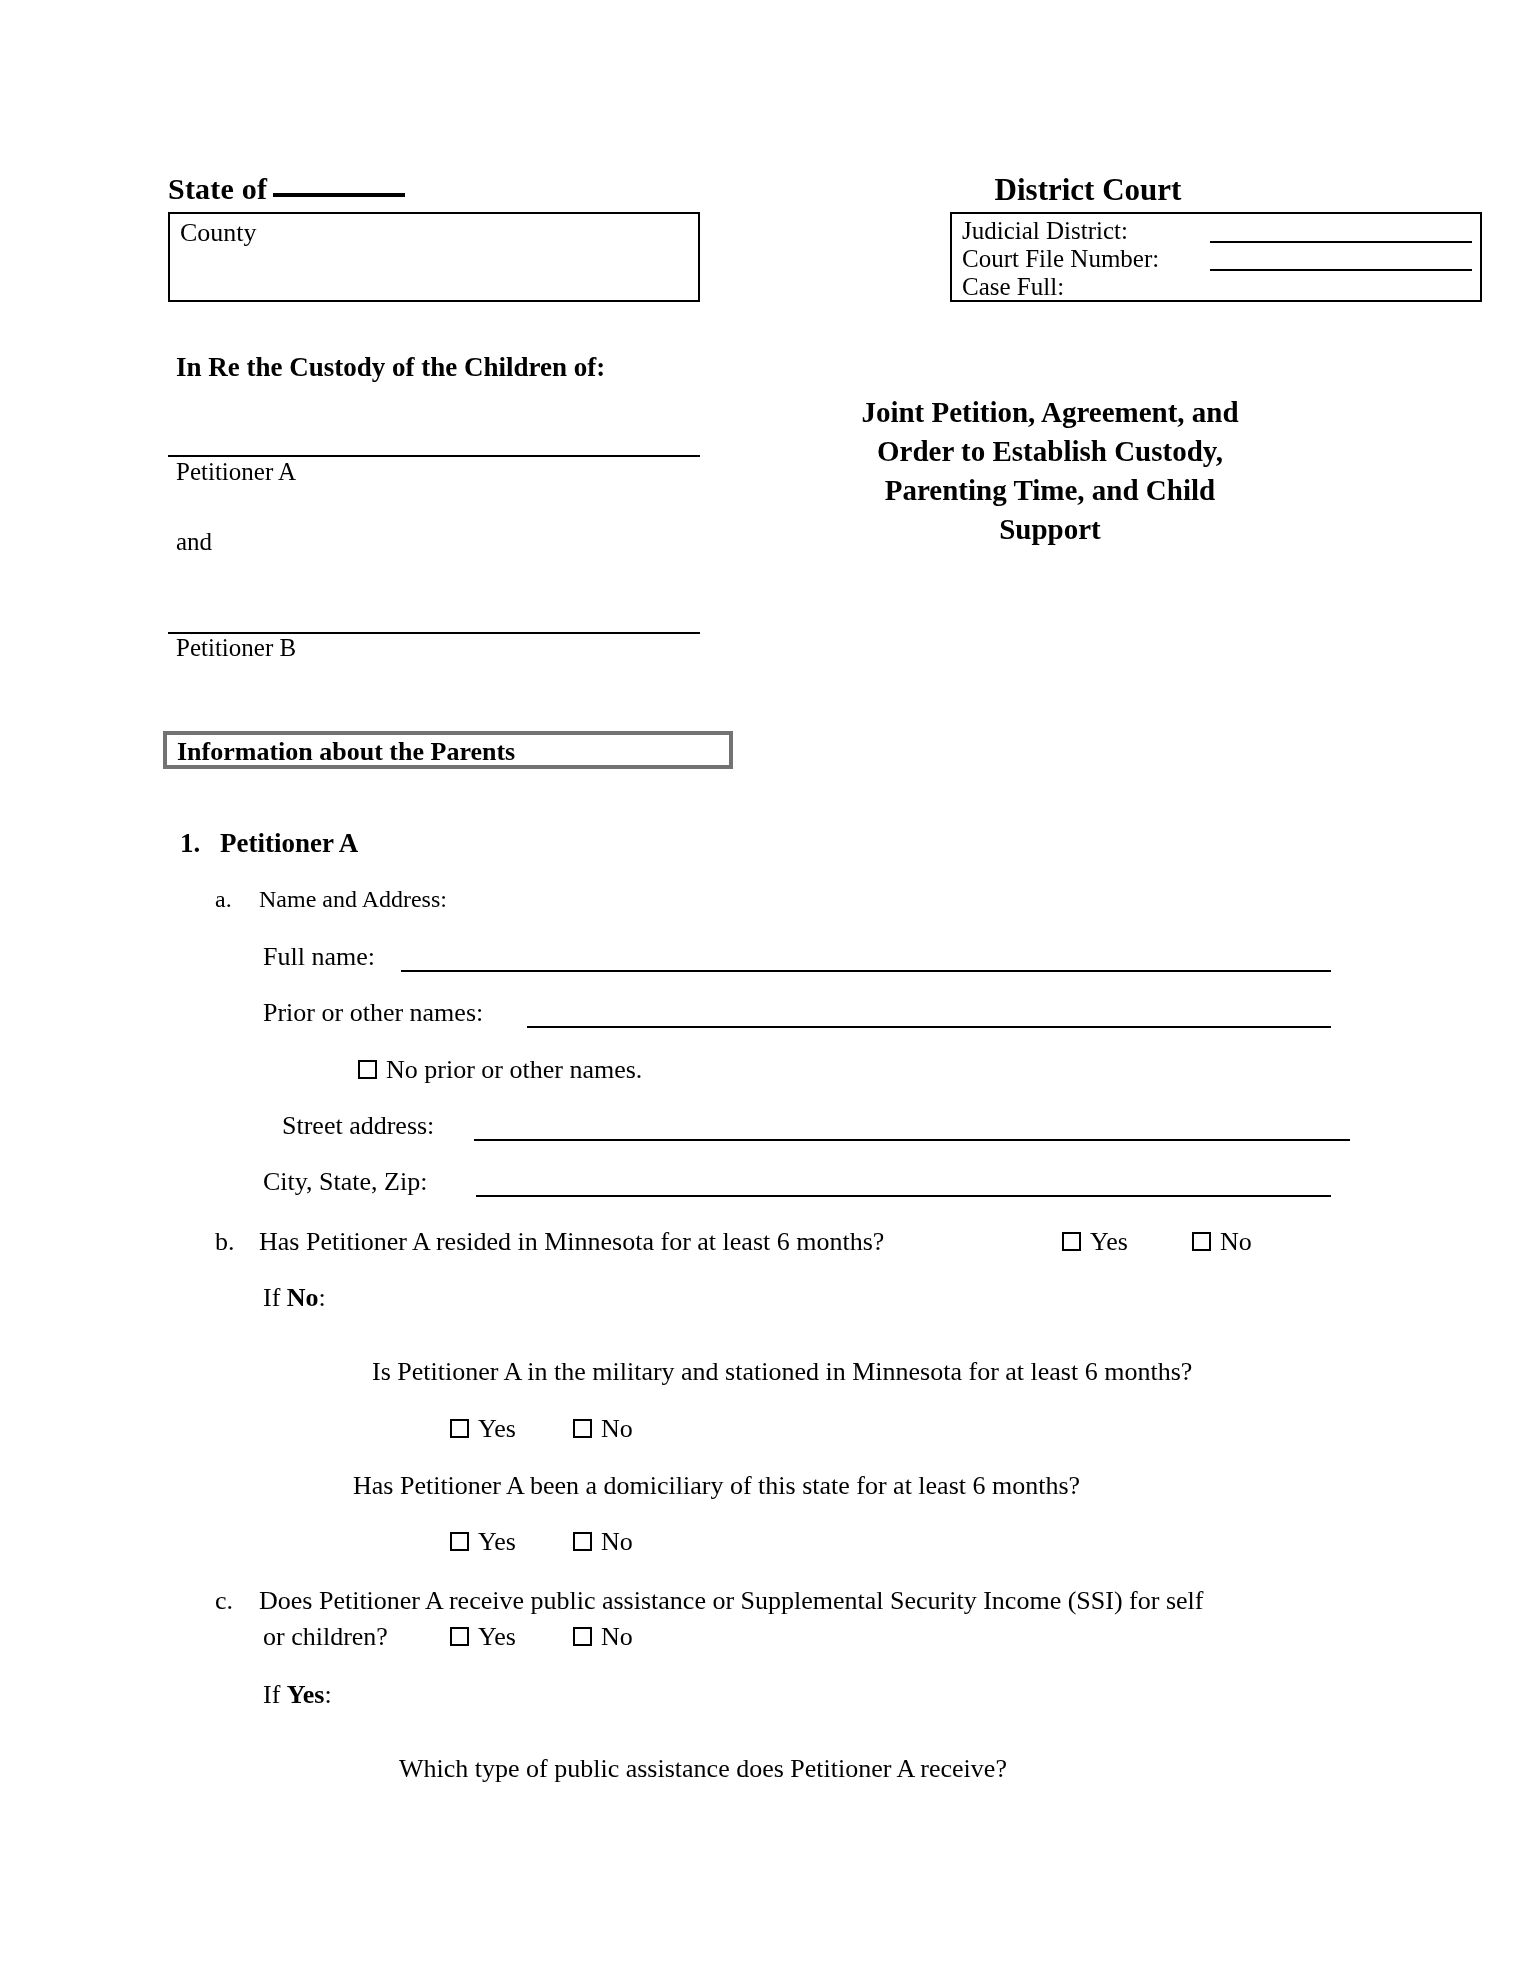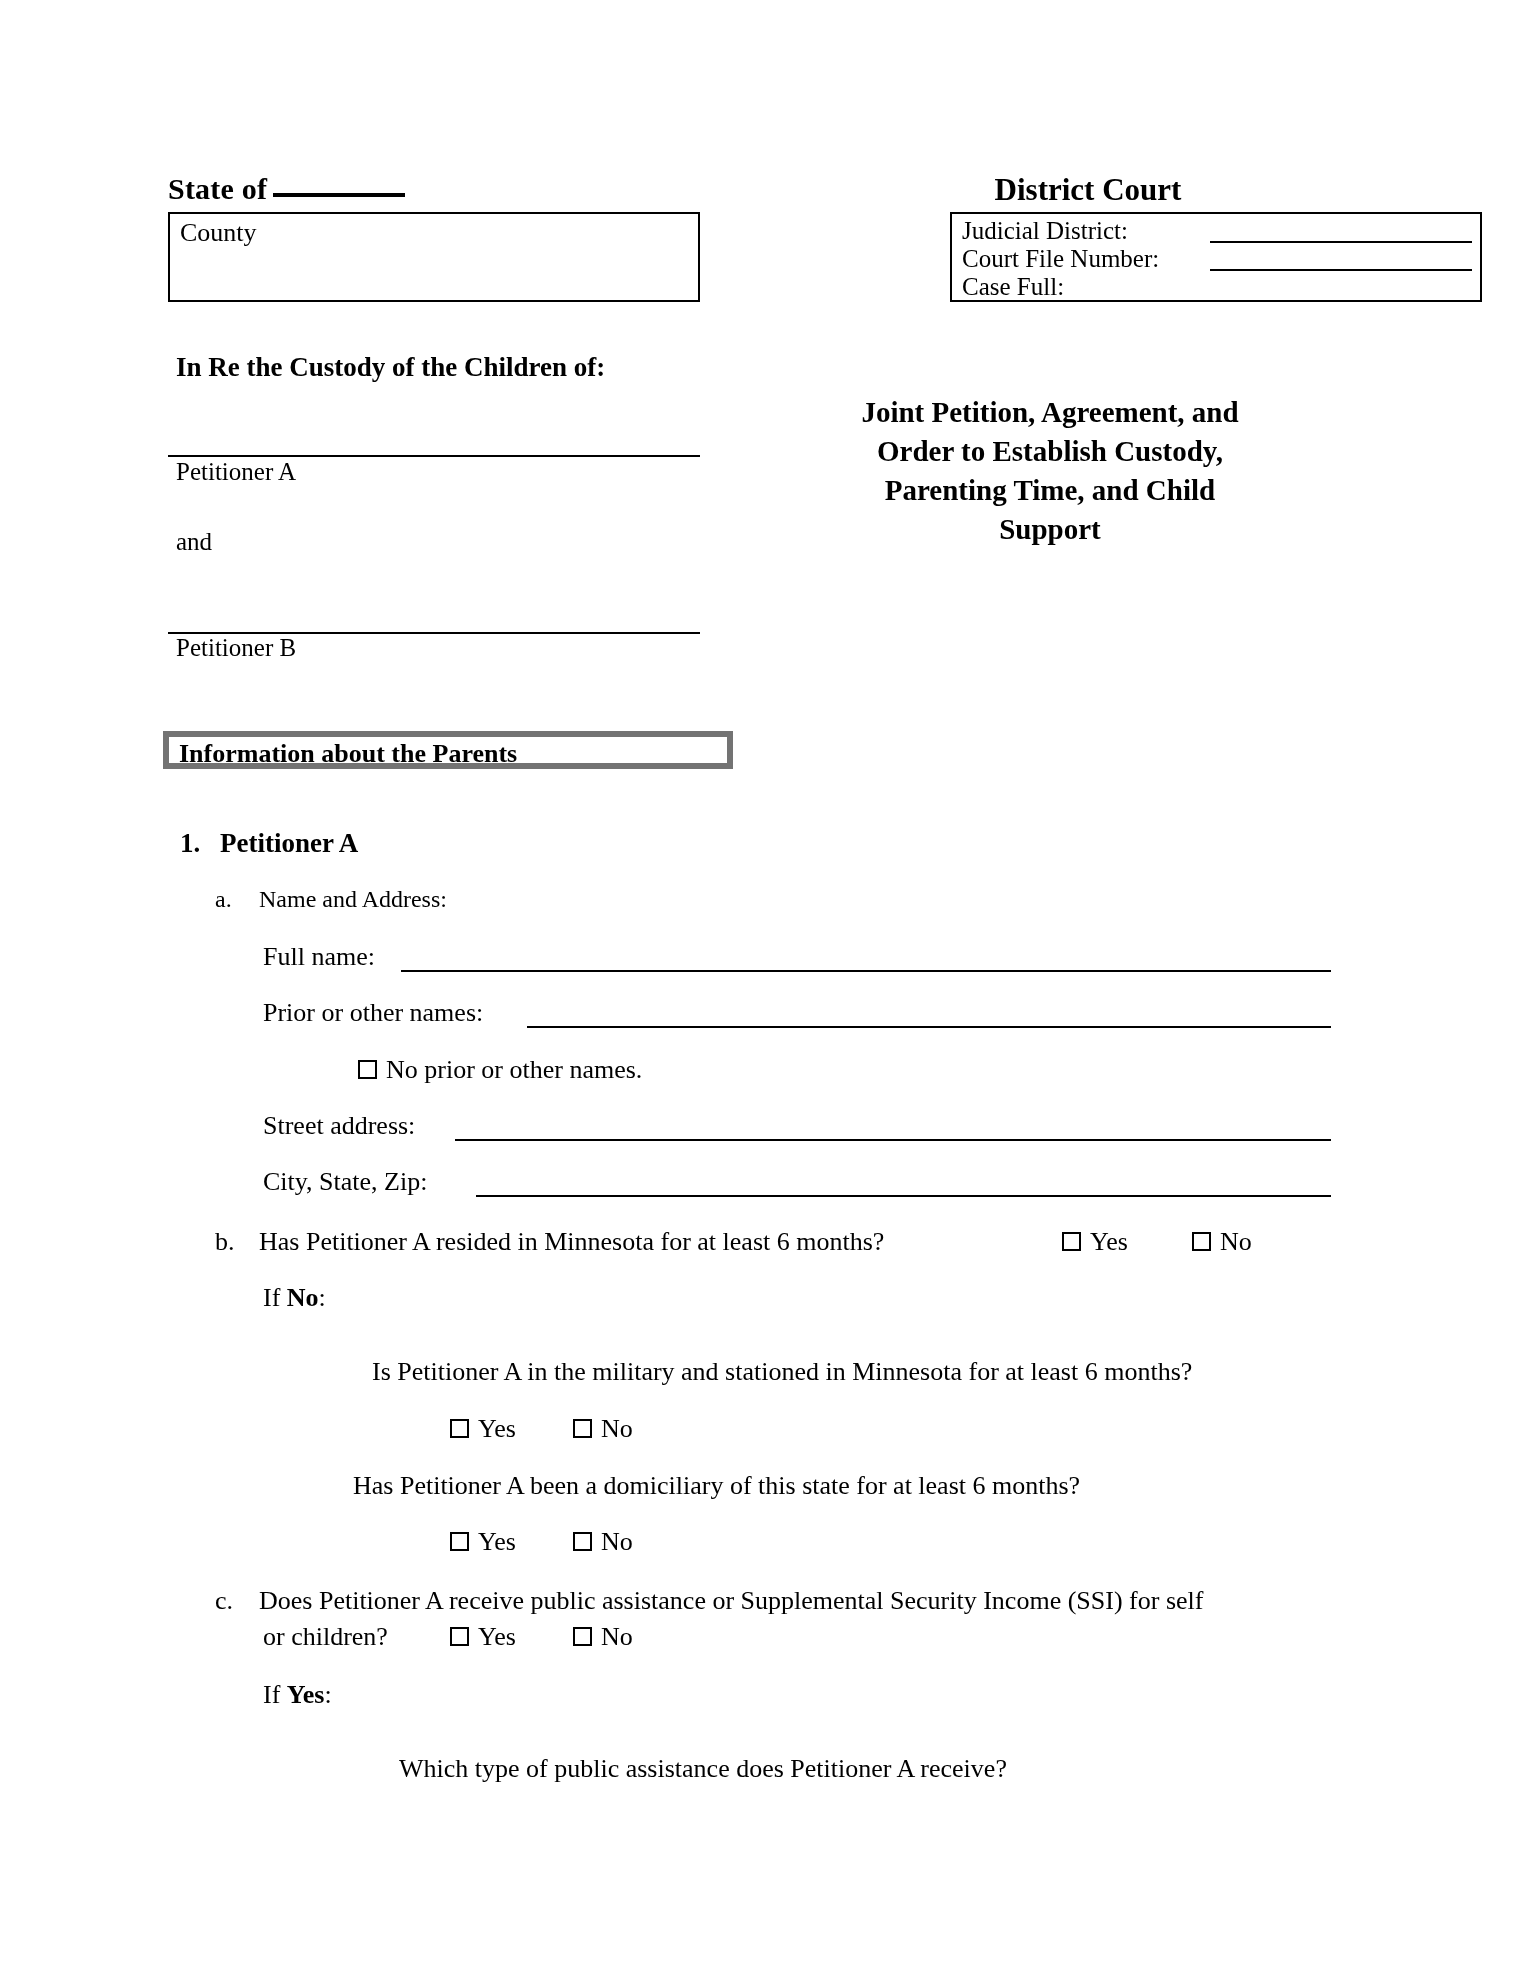--- a/index.html
+++ b/index.html
@@ -155,21 +155,21 @@
     line-height: 39px;
   }
 
   
   .section-box {
     position: absolute;
     left: 163px;
     top: 731px;
     width: 570px;
     height: 38px;
-    border: 6px solid #737373;
+    border: 4px solid #737373;
     box-sizing: border-box;
   }
   .section-box-label {
     position: absolute;
     left: 10px;
     top: 2px;
     font-size: 26px;
     font-weight: bold;
     white-space: nowrap;
   }
@@ -310,21 +310,21 @@
 
     <div class="field" style="top:188px; width:1068px;">
       <span class="lbl">Prior or other names:</span>
       <span class="rule" style="left:264px; right:0;"></span>
     </div>
 
     <div class="checkline" style="left:358px; top:245px;">
       <span class="cb"></span><span>No prior or other names.</span>
     </div>
 
-    <div class="field" style="top:301px; width:1068px;">
+    <div class="field" style="top:301px; width:1068px;margin-left:19px;">
       <span class="lbl">Street address:</span>
       <span class="rule" style="left:192px; right:0;"></span>
     </div>
 
     <div class="field" style="top:357px; width:1068px;">
       <span class="lbl">City, State, Zip:</span>
       <span class="rule" style="left:213px; right:0;"></span>
     </div>
 
     <div class="qline" style="left:215px; top:417px;">

